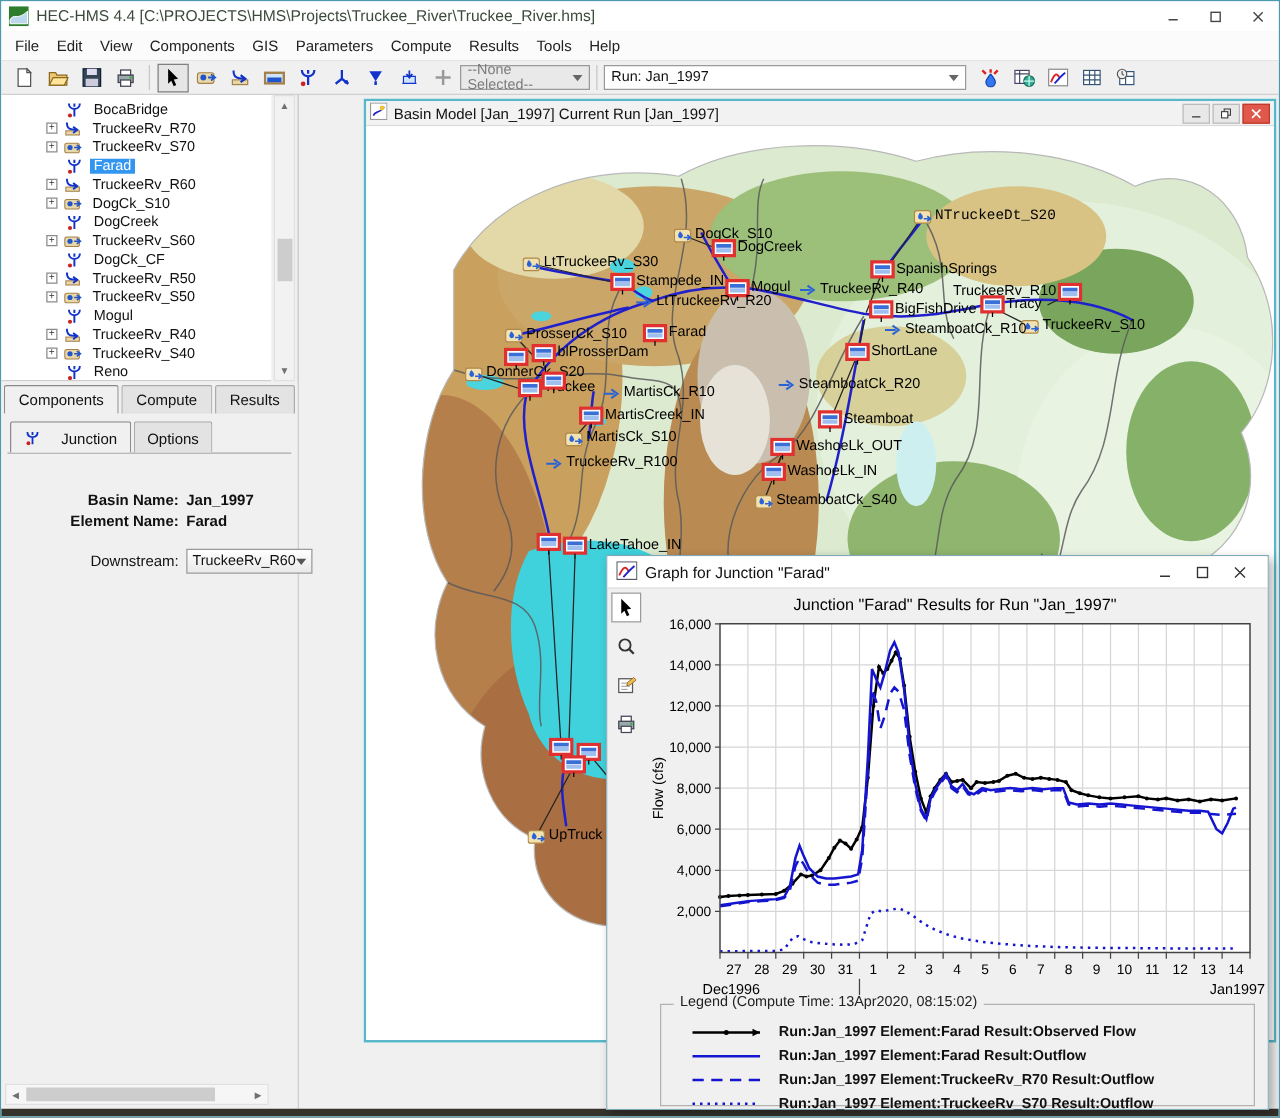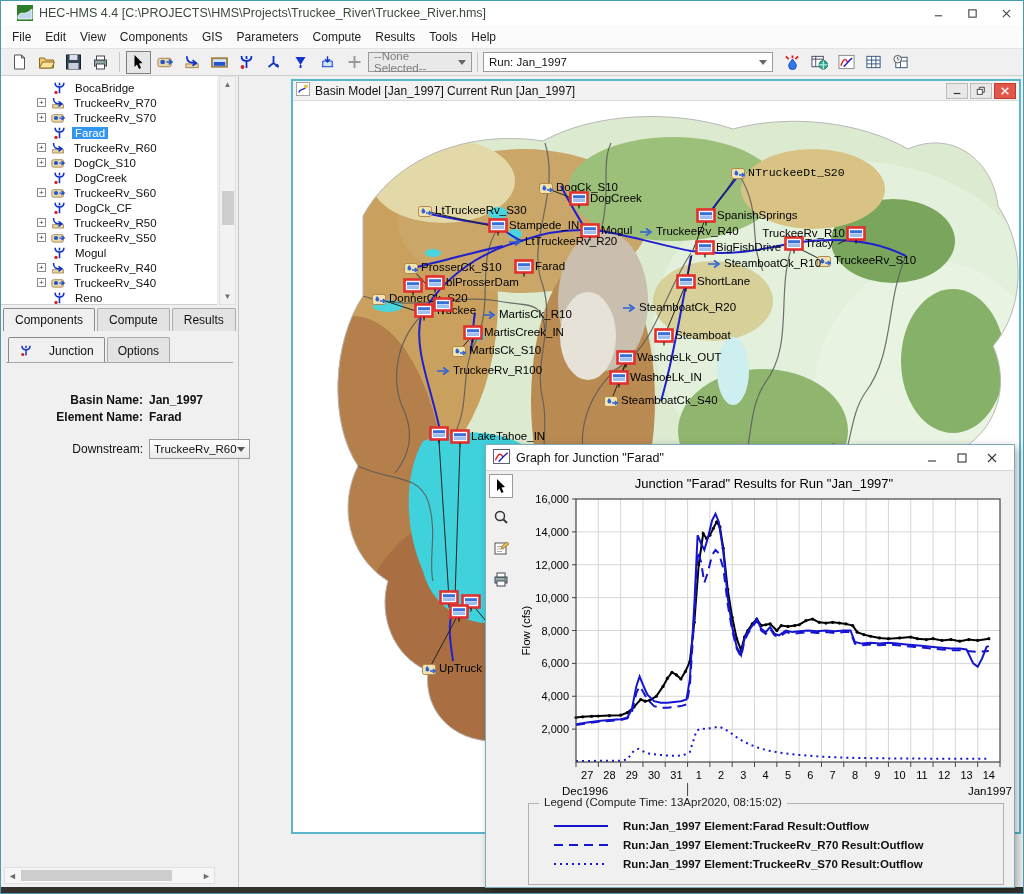--- a/index.html
+++ b/index.html
@@ -2,21 +2,21 @@
 <html><head>
 <meta charset="utf-8">
 <style>
   html,body{margin:0;padding:0;background:#555;}
   *{box-sizing:border-box;}
   .app{position:relative;width:1024px;height:894px;background:#f0f0f0;
        font-family:"Liberation Sans",sans-serif;font-size:12px;color:#111;
        border:1px solid #4a9ab0;overflow:hidden;}
   
   .titlebar{position:absolute;left:0;top:0;right:0;height:24px;background:#ffffff;
-            display:flex;align-items:center;padding-left:16px;}
+            display:flex;align-items:center;padding-left:6px;}
   .titlebar .app-ic{width:16px;height:16px;margin-right:6px;}
   .titlebar .title{font-size:12.5px;color:#3c4a3c;}
   .win-ctl{position:absolute;top:0;right:0;height:24px;display:flex;}
   .win-ctl span{width:34px;height:24px;display:flex;align-items:center;justify-content:center;}
   
   .menubar{position:absolute;top:24px;left:0;right:0;height:24px;background:#fbfbfb;
            display:flex;align-items:center;padding-left:4px;border-bottom:1px solid #e4e4e4;}
   .menu-item{padding:3px 7px;color:#222;}
   
   .toolbar{position:absolute;top:48px;left:0;right:0;height:27px;background:#f0f0f0;
@@ -1012,20 +1012,28 @@
               <line x1="171.57894736842104" y1="292" x2="171.57894736842104" y2="305" stroke="#444"></line>
               <text x="46" y="304" font-size="11.5" fill="#000">Dec1996</text>
               <text x="496" y="304" text-anchor="end" font-size="11.5" fill="#000">Jan1997</text>
               <text x="14" y="139.5" text-anchor="middle" font-size="11.5" fill="#000" transform="rotate(-90 14 139.5)">Flow (cfs)</text>
             </svg>
           <fieldset id="legend-box" style="margin:0">
             <div id="legend-title">Legend (Compute Time: 13Apr2020, 08:15:02)</div>
             <div id="legend-rows">
                 <div class="leg-row">
                   <svg width="60" height="12">
+                    <line x1="2" y1="6" x2="56" y2="6" stroke="#000000" stroke-width="2" stroke-dasharray="none"></line>
+                    <circle cx="29" cy="6" r="2" fill="#000000"></circle>
+                    <path d="M50 3 L56 6 L50 9 Z" fill="#000000"></path>
+                  </svg>
+                  <span>Run:Jan_1997 Element:Farad Result:Observed Flow</span>
+                </div>
+                <div class="leg-row">
+                  <svg width="60" height="12">
                     <line x1="2" y1="6" x2="56" y2="6" stroke="#1515d0" stroke-width="2" stroke-dasharray="none"></line>
                   </svg>
                   <span>Run:Jan_1997 Element:Farad Result:Outflow</span>
                 </div>
                 <div class="leg-row">
                   <svg width="60" height="12">
                     <line x1="2" y1="6" x2="56" y2="6" stroke="#1515d0" stroke-width="2" stroke-dasharray="9 6"></line>
                   </svg>
                   <span>Run:Jan_1997 Element:TruckeeRv_R70 Result:Outflow</span>
                 </div>

